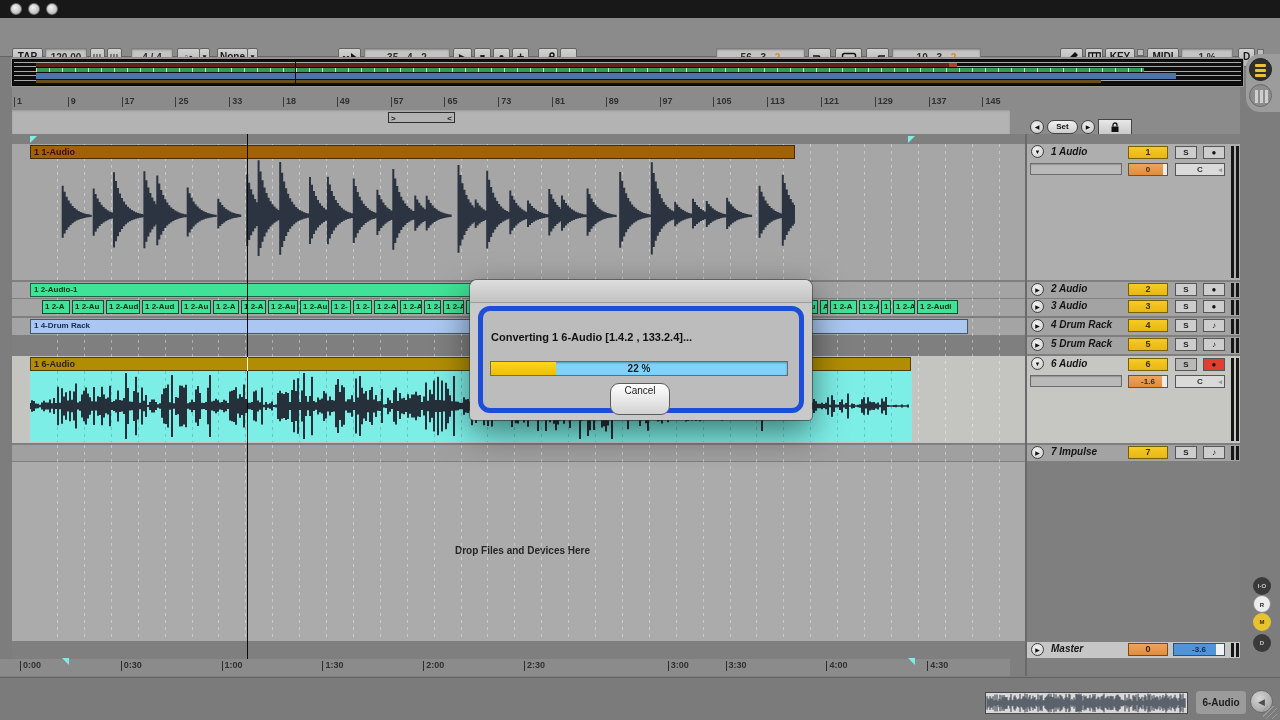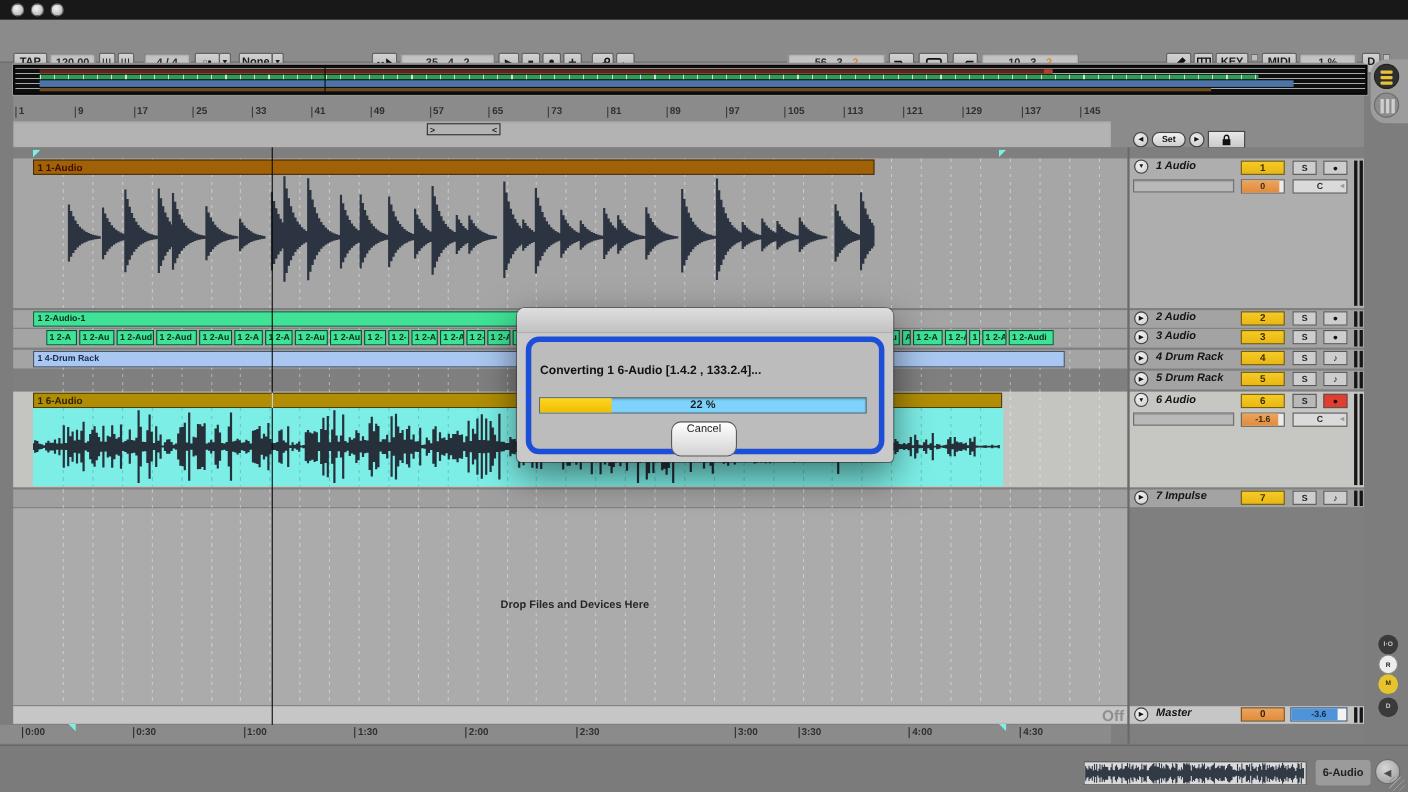--- a/index.html
+++ b/index.html
@@ -195,21 +195,21 @@
     <i style="position:absolute;left:10px;top:5px;width:3px;height:13px;background:#cfcfcf"></i>
     <i style="position:absolute;left:15px;top:5px;width:3px;height:13px;background:#cfcfcf"></i>
   </div>
 
   <div class="abs" style="left:0;top:95px;width:1010px;height:14px">
       <span class="tick-label" style="left: 14px;">1</span>
       <span class="tick-label" style="left: 67.8px;">9</span>
       <span class="tick-label" style="left: 121.6px;">17</span>
       <span class="tick-label" style="left: 175.4px;">25</span>
       <span class="tick-label" style="left: 229.2px;">33</span>
-      <span class="tick-label" style="left: 283px;">41</span>
+      <span class="tick-label" style="left: 283px;">18</span>
       <span class="tick-label" style="left: 336.8px;">49</span>
       <span class="tick-label" style="left: 390.6px;">57</span>
       <span class="tick-label" style="left: 444.4px;">65</span>
       <span class="tick-label" style="left: 498.2px;">73</span>
       <span class="tick-label" style="left: 552px;">81</span>
       <span class="tick-label" style="left: 605.8px;">89</span>
       <span class="tick-label" style="left: 659.6px;">97</span>
       <span class="tick-label" style="left: 713.4px;">105</span>
       <span class="tick-label" style="left: 767.2px;">113</span>
       <span class="tick-label" style="left: 821px;">121</span>
@@ -324,23 +324,20 @@
           <div class="gline dark" style="left: 780.2px;"></div>
           <div class="gline dark" style="left: 807.1px;"></div>
           <div class="gline dark" style="left: 834px;"></div>
           <div class="gline dark" style="left: 860.9px;"></div>
         </div>
     </div>
   </div>
   <div class="lane" style="top:445px;height:16px;background:#a0a0a0"></div>
   <div class="lane" style="top:462px;height:179px;background:#ababab">
     <span style="position:absolute;left:443px;top:83px;font-size:10px;font-weight:bold;color:#262626">Drop Files and Devices Here</span>
-  </div>
-  <div class="lane" style="top:642px;height:16px;background:#c6c6c6">
-    <span style="position:absolute;left:948px;top:0px;width:62px;text-align:right;font-size:14px;font-weight:bold;color:#8e8e8e">Off</span>
   </div>
 
   <div class="abs" style="left:12px;top:144px;width:1013px;height:497px;z-index:1">
       <div class="gline" style="left: 45px;"></div>
       <div class="gline" style="left: 71.9px;"></div>
       <div class="gline" style="left: 98.8px;"></div>
       <div class="gline" style="left: 125.7px;"></div>
       <div class="gline" style="left: 152.6px;"></div>
       <div class="gline" style="left: 179.5px;"></div>
       <div class="gline" style="left: 206.4px;"></div>

